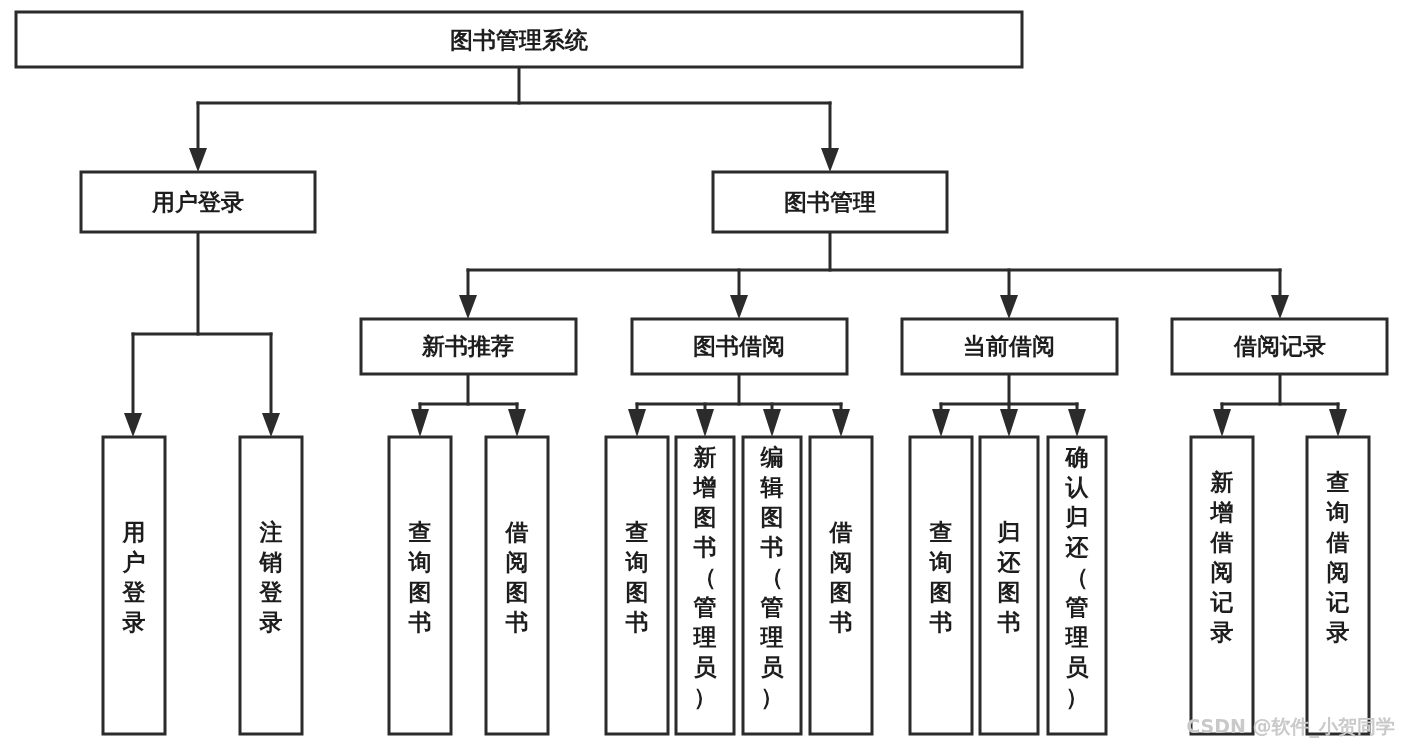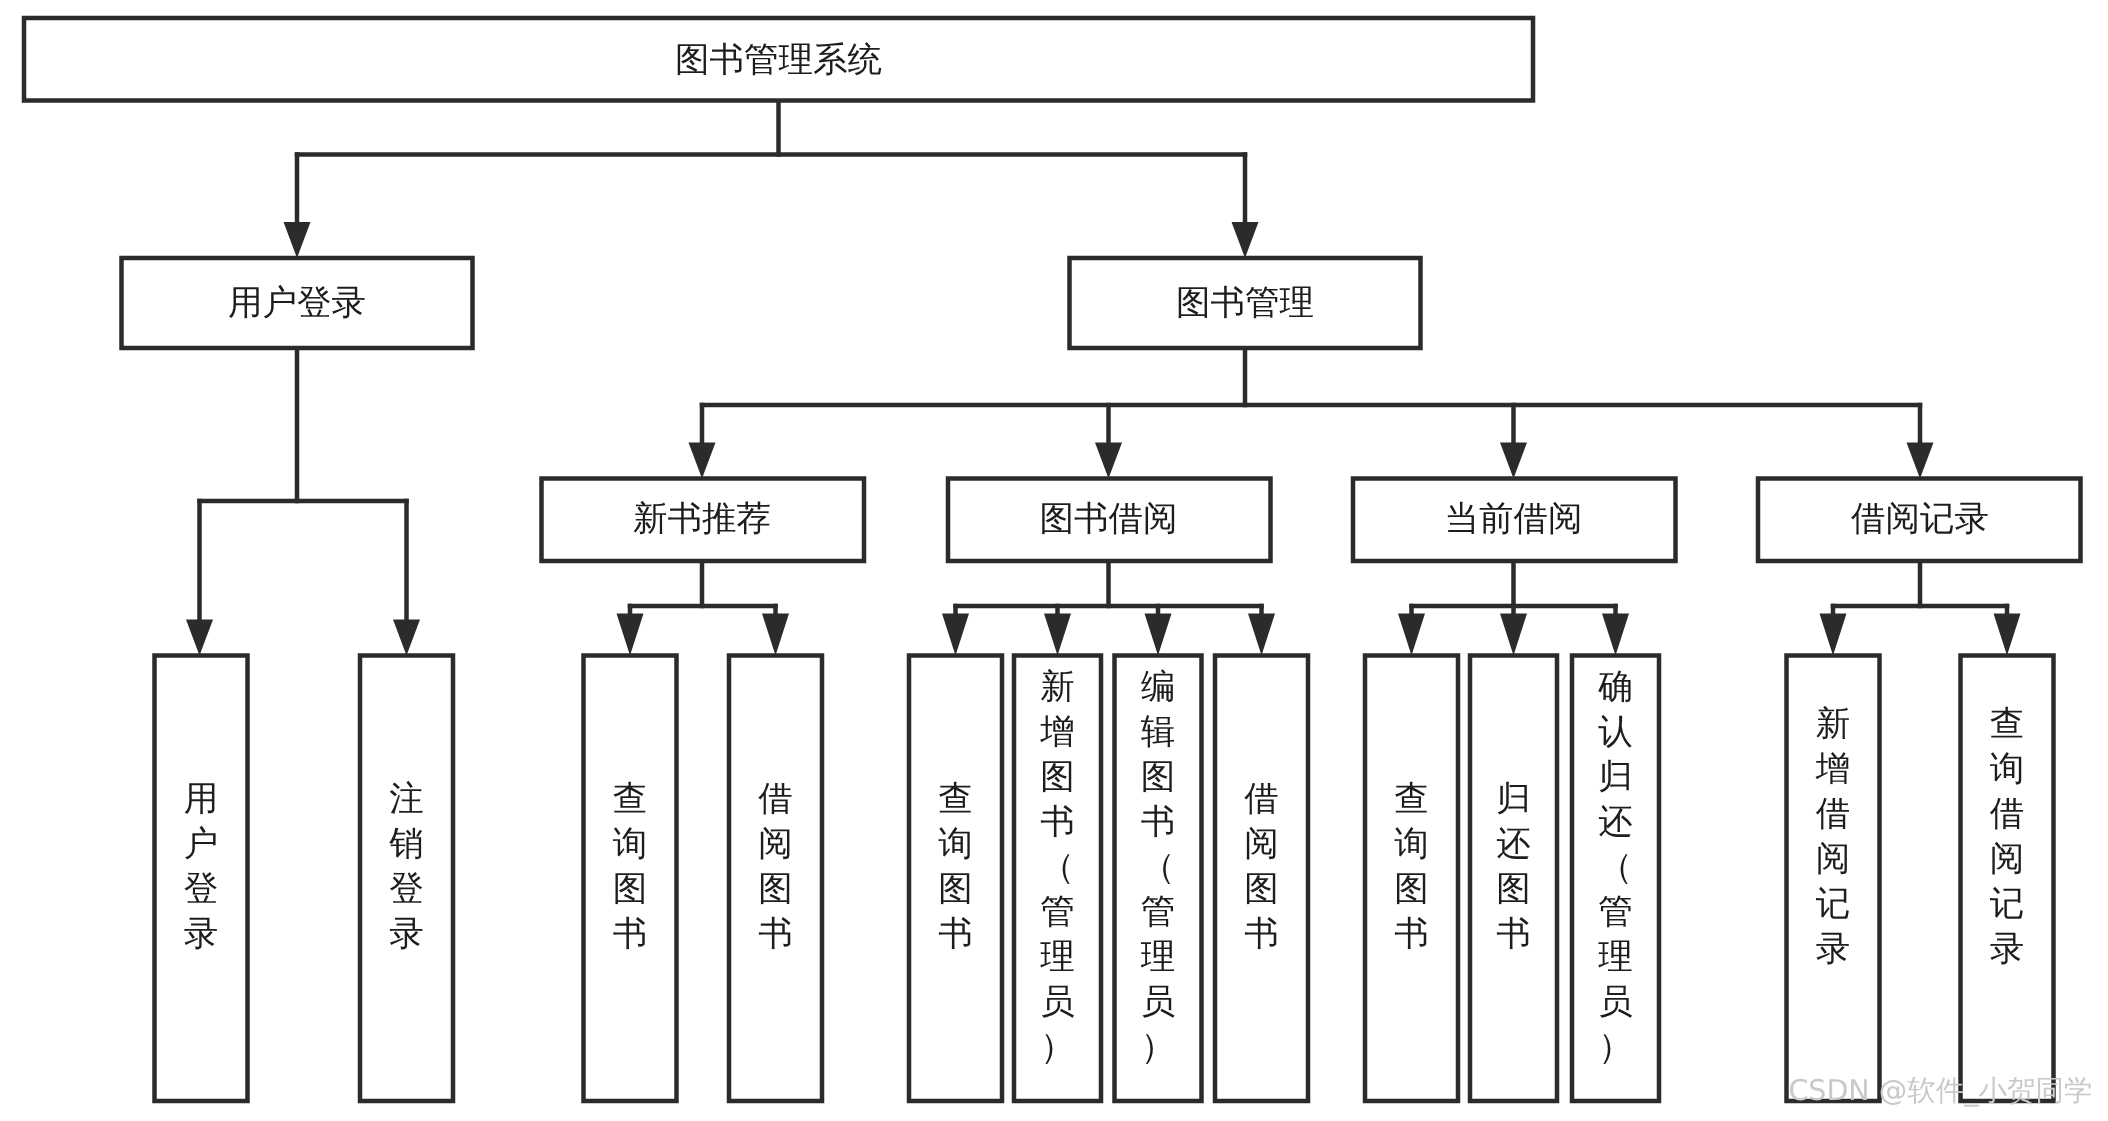--- a/index.html
+++ b/index.html
@@ -12,20 +12,21 @@
     width: 1405px;
     height: 747px;
     font-family: "DejaVu Sans", "Liberation Sans", sans-serif;
     overflow: hidden;
     position: relative;
   }
   #diagram-root {
     position: relative;
     width: 1405px;
     height: 747px;
+    font-weight: bold;
   }
   svg#tree-svg {
     position: absolute;
     left: 0;
     top: 0;
     width: 1405px;
     height: 747px;
     display: block;
   }
   .node-box {

